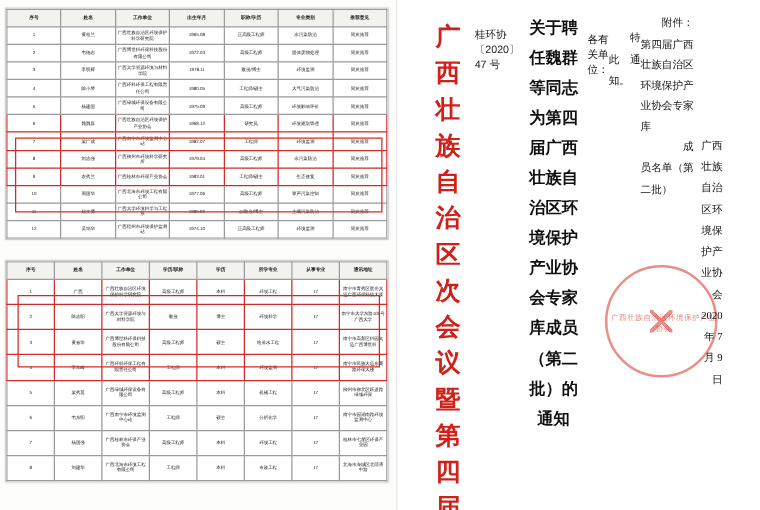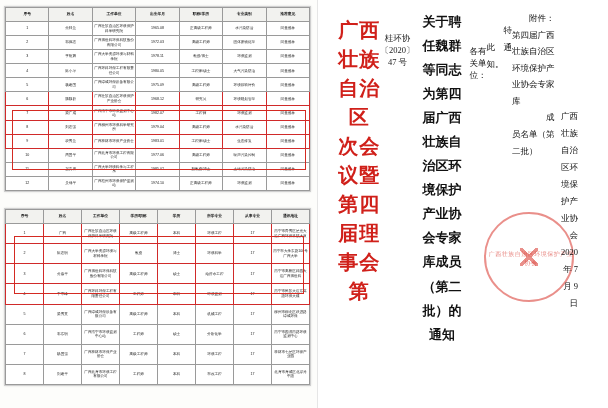--- a/index.html
+++ b/index.html
@@ -74,44 +74,43 @@
     text-align:center;
     color:#d0201a;
     font-family:"Liberation Serif", serif;
     font-weight:bold;
     font-size:20px;
     line-height:1.45;
     letter-spacing:1px;
     margin-top:6px;
   }
   .docnum{
-    text-align:center;
-    font-family:Liberation Serif, serif;
+    font-family:Liberation Sans, sans-serif;
     font-size:8.5px;
     color:#222;
-    margin-top:23px;
+    margin-top:12px;
   }
   .redrule{
     height:2px;background:#d0201a;
     margin:7px 0 14px 0;
   }
   .title{
     text-align:center;
     font-family:"Liberation Serif", serif;
     font-weight:bold;
     font-size:13px;
     line-height:1.85;
     color:#111;
     padding:0 6px;
   }
   .salutation{
     font-family:"Liberation Serif", serif;
     font-size:8.5px;
     color:#111;
-    margin-top:36px;
+    margin-top:16px;
   }
   .para{
     font-family:"Liberation Serif", serif;
     font-size:8.5px;
     line-height:2.0;
     color:#111;
     text-indent:17px;
     margin-top:10px;
     text-align:justify;
   }

